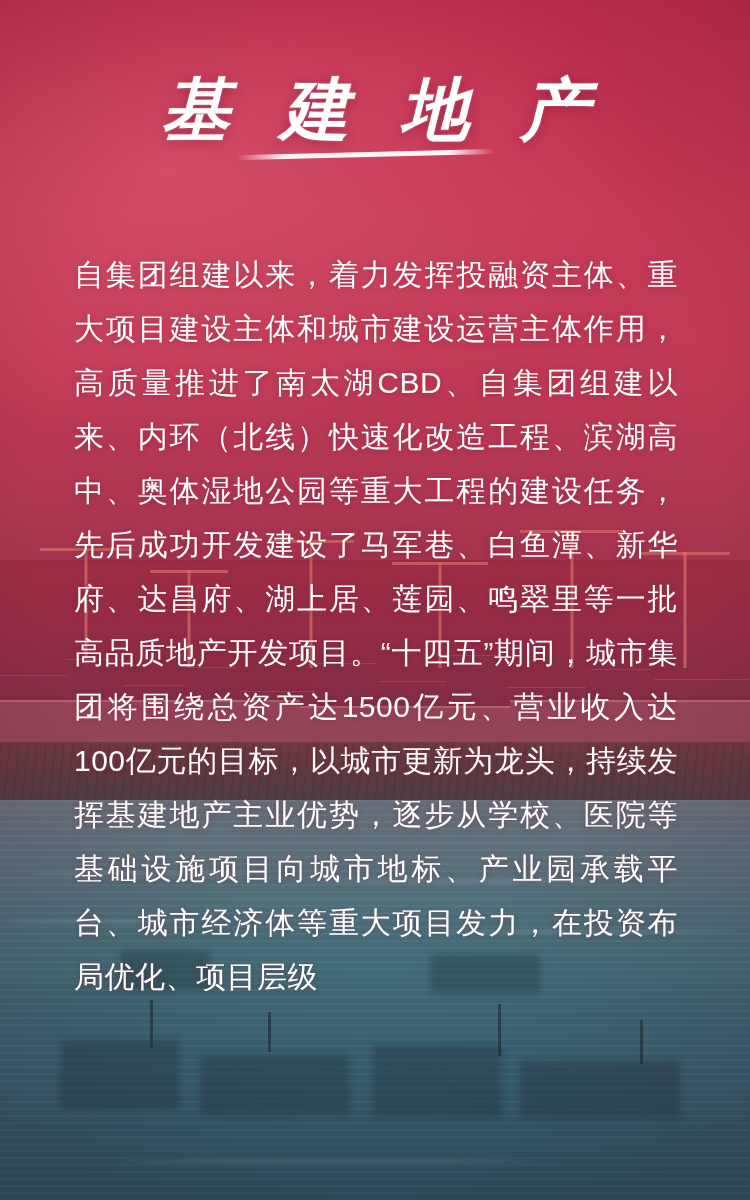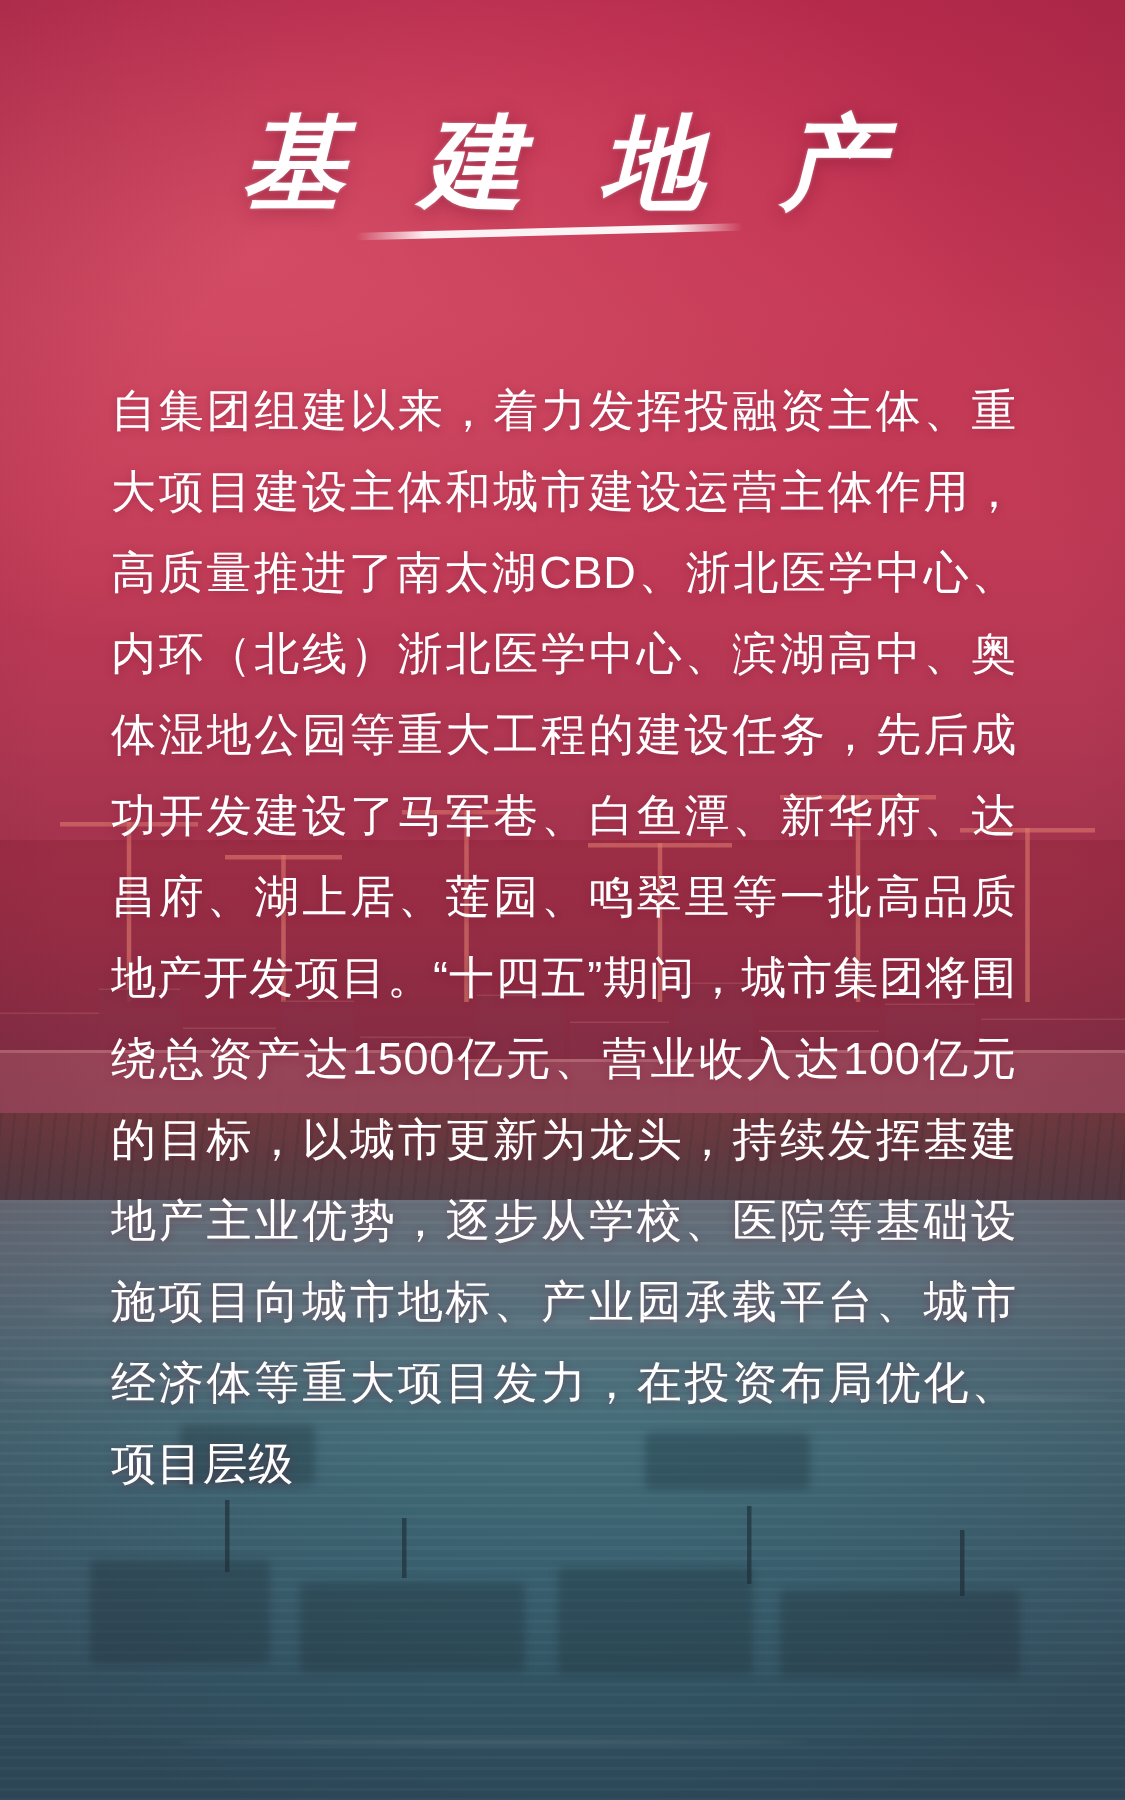--- a/index.html
+++ b/index.html
@@ -287,16 +287,16 @@
   <div class="post" style="left:268px; top:1012px; height:40px;"></div>
   <div class="post" style="left:498px; top:1004px; height:52px;"></div>
   <div class="post" style="left:640px; top:1020px; height:44px;"></div>
 
   <div class="bg-wash"></div>
   <div class="bg-vignette"></div>
 
   <div class="content">
     <div class="title">基 建 地 产</div>
     <div class="title-underline"></div>
-    <div class="body-text">自集团组建以来，着力发挥投融资主体、重大项目建设主体和城市建设运营主体作用，高质量推进了南太湖CBD、浙北医学中心、内环（北线）浙北医学中心、滨湖高中、奥体湿地公园等重大工程的建设任务，先后成功开发建设了马军巷、白鱼潭、新华府、达昌府、湖上居、莲园、鸣翠里等一批高品质地产开发项目。“十四五”期间，城市集团将围绕总资产达1500亿元、营业收入达100亿元的目标，以城市更新为龙头，持续发挥基建地产主业优势，逐步从学校、医院等基础设施项目向城市地标、产业园承载平台、城市经济体等重大项目发力，在投资布局优化、项目层级</div>
+    <div class="body-text">自集团组建以来，着力发挥投融资主体、重大项目建设主体和城市建设运营主体作用，高质量推进了南太湖CBD、自集团组建以来、内环（北线）快速化改造工程、滨湖高中、奥体湿地公园等重大工程的建设任务，先后成功开发建设了马军巷、白鱼潭、新华府、达昌府、湖上居、莲园、鸣翠里等一批高品质地产开发项目。“十四五”期间，城市集团将围绕总资产达1500亿元、营业收入达100亿元的目标，以城市更新为龙头，持续发挥基建地产主业优势，逐步从学校、医院等基础设施项目向城市地标、产业园承载平台、城市经济体等重大项目发力，在投资布局优化、项目层级</div>
   </div>
 
 </div>
 
 </body></html>

